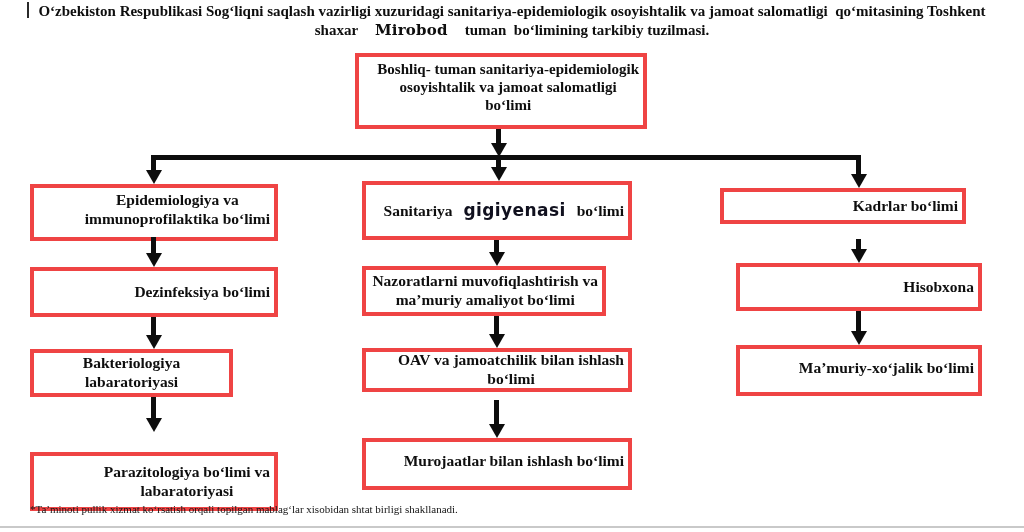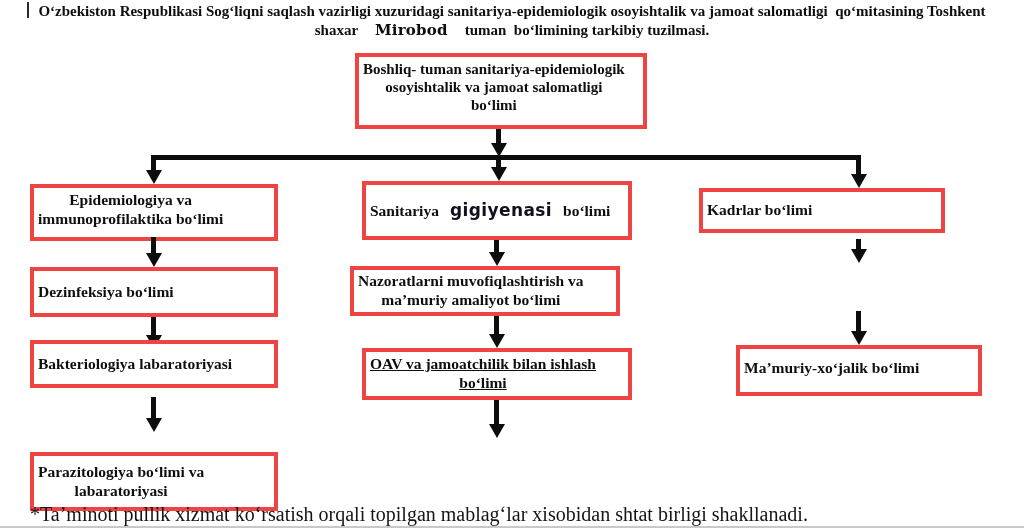--- a/index.html
+++ b/index.html
@@ -38,21 +38,21 @@
     background: #2a2a2a;
   }
   
   .node {
     position: absolute;
     box-sizing: border-box;
     border: 4px solid #ef4444;
     background: #ffffff;
     display: flex;
     flex-direction: column;
-    align-items: flex-start;
+    align-items: flex-end;
     justify-content: center;
     text-align: center;
   }
   .node-label {
     font-weight: bold;
     font-size: 15.5px;
     line-height: 1.2;
     white-space: pre-line;
     color: #0e0e0e;
     padding: 0 4px;
@@ -88,21 +88,21 @@
     margin-left: -8px;
     border-left: 8px solid transparent;
     border-right: 8px solid transparent;
     border-top: 14px solid #0d0d0d;
   }
   
   .footnote {
     position: absolute;
     left: 30px;
     top: 503px;
-    font-size: 20px;
+    font-size: 11px;
     font-weight: normal;
     color: #141414;
     white-space: pre;
   }
   .bottom-rule {
     position: absolute;
     left: 0; top: 526px;
     width: 1024px; height: 2px;
     background: #c9c9c9;
   }
@@ -133,53 +133,59 @@
     <span class="node-label">Epidemiologiya va
 immunoprofilaktika bo‘limi</span>
   </div>
   <div class="varrow" style="left:151px; top:237px; height:16px;"></div>
 
   <div class="node" style="left:30px; top:267px; width:248px; height:50px;">
     <span class="node-label">Dezinfeksiya  bo‘limi</span>
   </div>
   <div class="varrow" style="left:151px; top:317px; height:18px;"></div>
 
-  <div class="node" style="left:30px; top:340px; width:248px; height:48px;">
+  <div class="node" style="left:30px; top:349px; width:203px; height:48px;">
     <span class="node-label">Bakteriologiya labaratoriyasi</span>
   </div>
   <div class="varrow" style="left:151px; top:397px; height:21px;"></div>
 
   <div class="node" style="left:30px; top:432px; width:248px; height:59px;margin-top:20px;">
     <span class="node-label">Parazitologiya bo‘limi  va
 labaratoriyasi</span>
   </div>
 
   <div class="node bias-up" style="left:362px; top:181px; width:270px; height:59px;">
     <span class="node-label inline-gap"><span>Sanitariya</span><span class="sans-emph">gigiyenasi</span><span>bo‘limi</span></span>
   </div>
   <div class="varrow" style="left:494px; top:240px; height:12px;"></div>
 
-  <div class="node" style="left:350px; top:266px; width:270px; height:50px;">
+  <div class="node" style="left:362px; top:266px; width:244px; height:50px;">
     <span class="node-label">Nazoratlarni muvofiqlashtirish va
 ma’muriy amaliyot  bo‘limi</span>
   </div>
   <div class="varrow" style="left:494px; top:316px; height:18px;"></div>
 
-  <div class="node" style="left:362px; top:348px; width:270px; height:52px;text-decoration:underline;">
+  <div class="node" style="left:362px; top:348px; width:270px; height:44px;">
     <span class="node-label">OAV va jamoatchilik bilan ishlash
 bo‘limi</span>
   </div>
   <div class="varrow" style="left:494px; top:400px; height:24px;"></div>
 
+  <div class="node bias-up-sm" style="left:362px; top:438px; width:270px; height:52px;">
+    <span class="node-label">Murojaatlar bilan ishlash bo‘limi</span>
+  </div>
 
-  <div class="node bias-up" style="left:699px; top:188px; width:246px; height:45px;">
+  <div class="node bias-up" style="left:720px; top:188px; width:246px; height:36px;">
     <span class="node-label">Kadrlar bo‘limi</span>
   </div>
   <div class="varrow" style="left:856px; top:239px; height:10px;"></div>
 
+  <div class="node" style="left:736px; top:263px; width:246px; height:48px;">
+    <span class="node-label">Hisobxona</span>
+  </div>
   <div class="varrow" style="left:856px; top:311px; height:20px;"></div>
 
   <div class="node bias-up-sm" style="left:736px; top:345px; width:246px; height:51px;">
     <span class="node-label">Ma’muriy-xo‘jalik bo‘limi</span>
   </div>
 
   <div class="footnote">*Ta’minoti pullik xizmat ko‘rsatish orqali topilgan mablag‘lar xisobidan shtat birligi shakllanadi.</div>
   <div class="bottom-rule"></div>
 
 </div>

